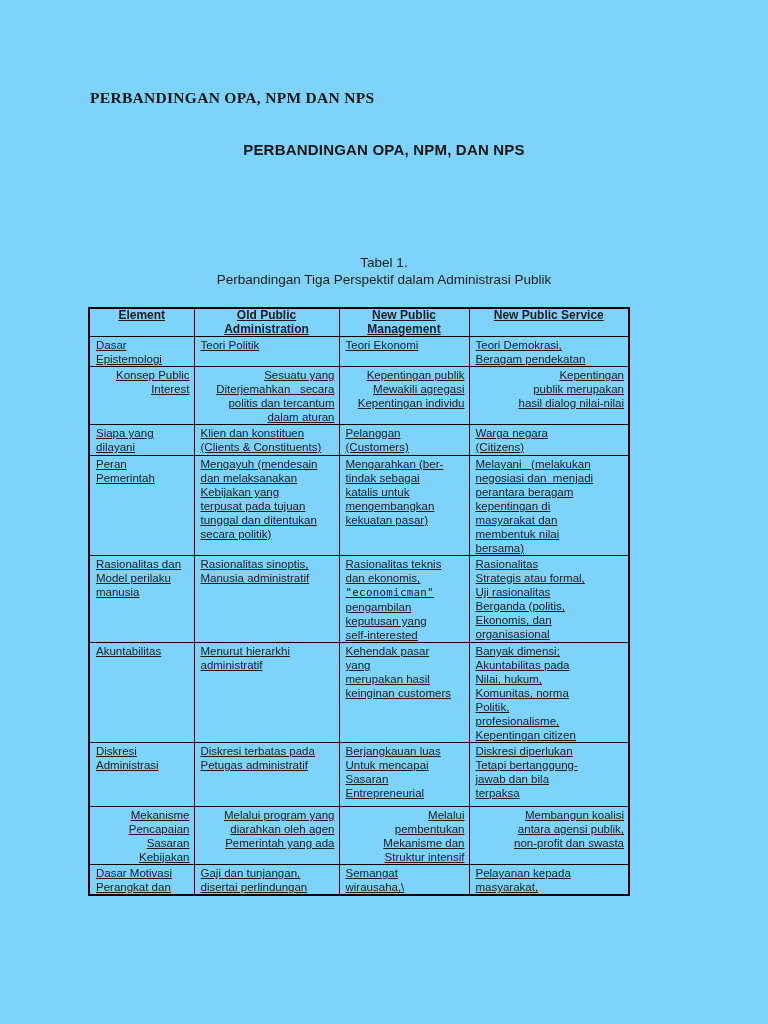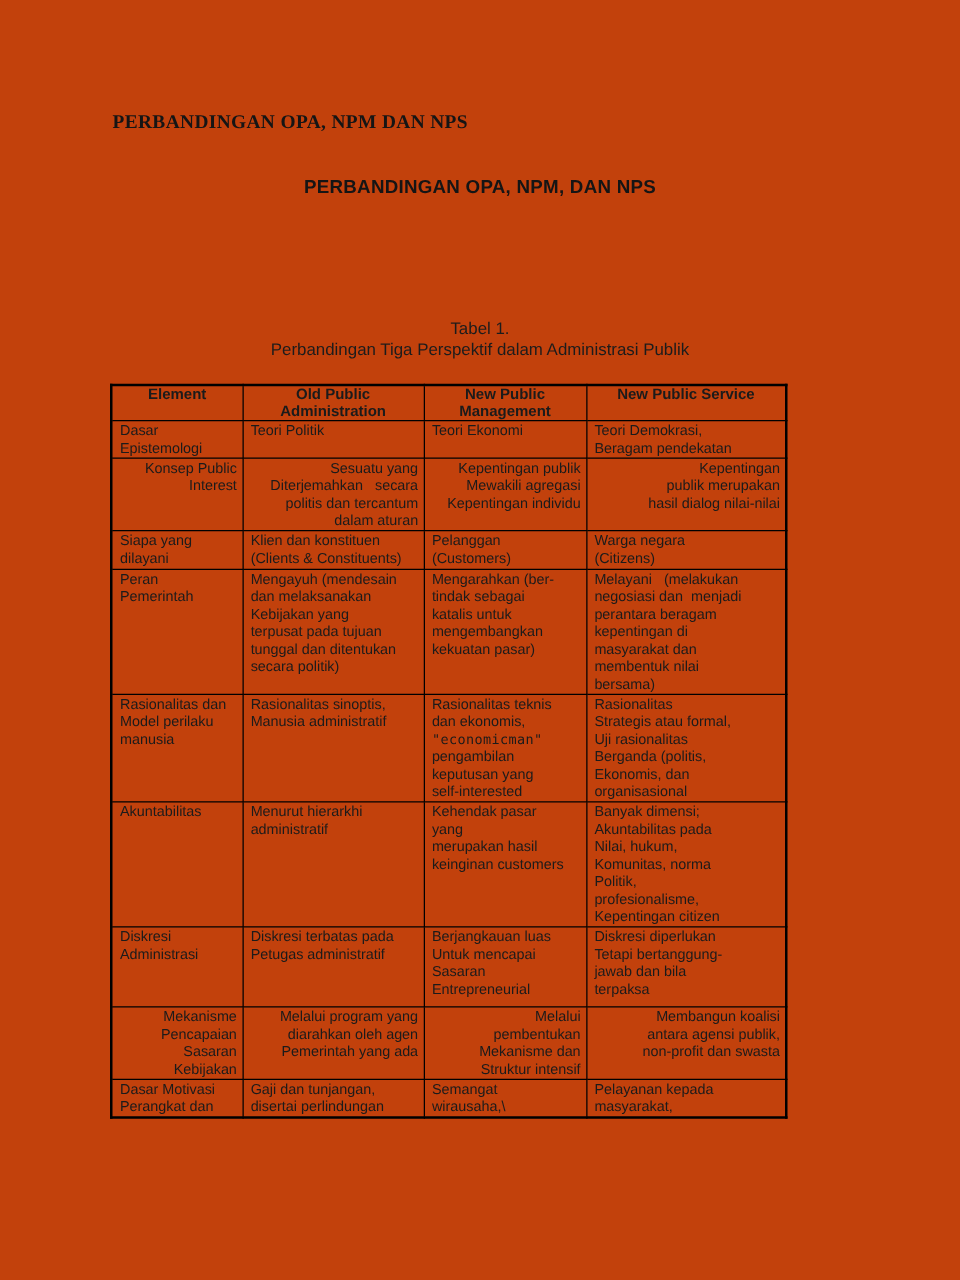--- a/index.html
+++ b/index.html
@@ -1,42 +1,42 @@
 <!DOCTYPE html>
 <html><head>
 <meta charset="utf-8">
 <style>
   html,body{margin:0;padding:0;}
   body{
     width:768px;height:1024px;background:#ffffff;color:#1c1c1c;
     font-family:"Liberation Sans",sans-serif;
     -webkit-font-smoothing:antialiased;
   }
-  .page{position:relative;width:768px;height:1024px;background:#c2410c;overflow:hidden;}
+  .page{position:relative;width:768px;height:1024px;background:#7dd3fc;overflow:hidden;}
 
   .serif-title{
     position:absolute;left:90px;top:89px;margin:0;
     font-family:"Liberation Serif",serif;
     font-size:15.5px;font-weight:bold;letter-spacing:0.3px;color:#151515;
   }
   .sans-title{
     position:absolute;top:141px;left:0;width:100%;margin:0;
     text-align:center;font-size:15px;font-weight:bold;letter-spacing:0.2px;color:#151515;
   }
   .tabel-block{
     position:absolute;top:255px;left:0;width:100%;
     text-align:center;font-size:13.5px;line-height:16.5px;color:#1c1c1c;
     white-space:pre-line;
   }
 
   table.cmp{
     position:absolute;left:88px;top:307px;width:540px;
     border-collapse:collapse;table-layout:fixed;
     border:2px solid #000;
-    font-size:11.5px;line-height:14px;color:#1b1b1b;
+    font-size:11.5px;line-height:14px;color:#1b1b1b;text-decoration:underline;
   }
   table.cmp th, table.cmp td{
     border:1.5px solid #000;
     vertical-align:top;
     padding:1px 4px 0 6px;
     white-space:pre-wrap;
     overflow:hidden;
   }
   table.cmp th{
     font-size:12px;font-weight:bold;text-align:center;

